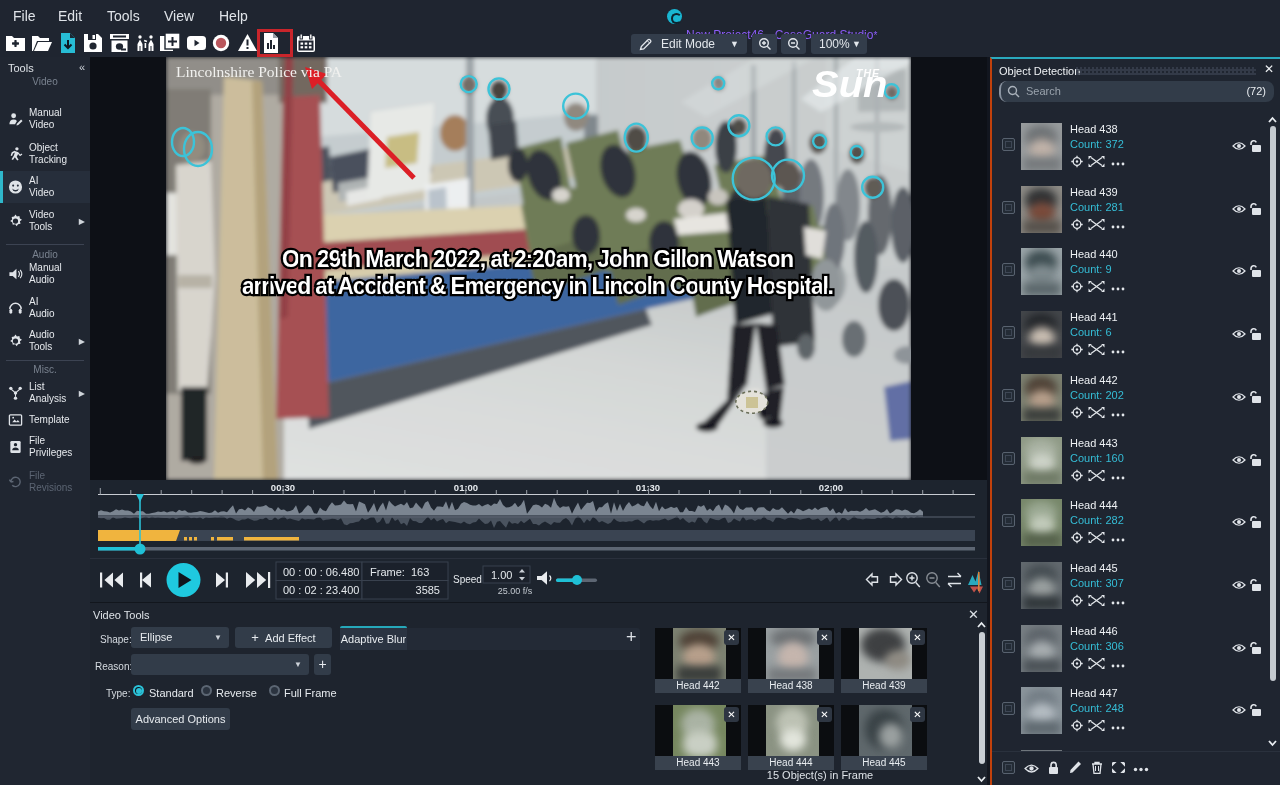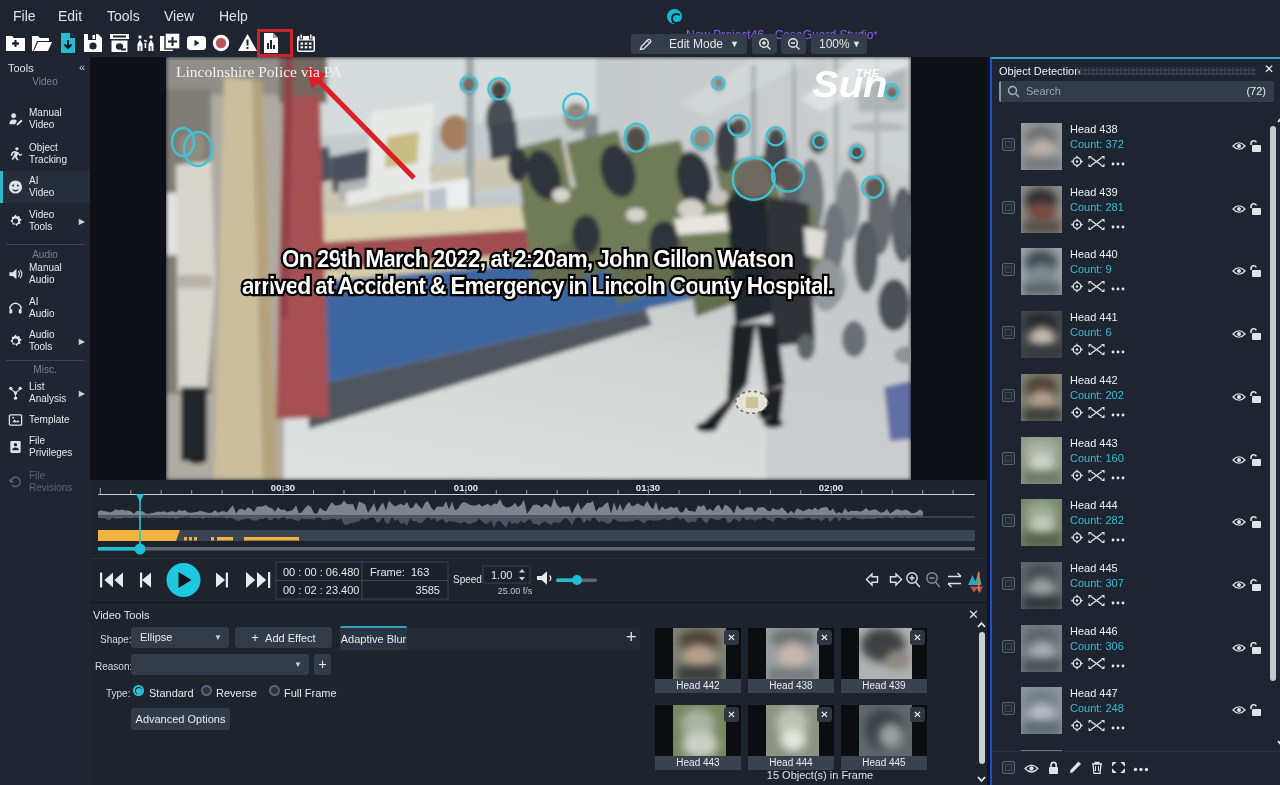--- a/index.html
+++ b/index.html
@@ -46,21 +46,21 @@
 .odeye{position:absolute;left:240px;top:24px;}
 .odlock{position:absolute;left:256px;top:22px;}
 #odlist{position:absolute;left:0;top:0;width:276px;height:692px;overflow:hidden;}
 
 .card{position:absolute;width:86px;height:65px;background:#0b0d10;}
 .card .cimg{position:absolute;left:18px;top:0;width:53px;height:51px;overflow:hidden;}
 .card .cx{position:absolute;right:2px;top:2px;width:15px;height:15px;background:#2e3642;border-radius:3px;color:#fff;font-size:10px;text-align:center;line-height:15px;}
 .card .clbl{position:absolute;left:0;bottom:0;width:86px;height:14px;background:#39424e;color:#e8ecf0;font-size:10px;text-align:center;line-height:14px;}
 .blob{position:absolute;filter:blur(4px);}
 
-#rpanel{position:absolute;left:990px;top:57px;width:290px;height:728px;background:#1f2530;border-top:2px solid #2aa9bd;border-left:2px solid #1d4ed8;text-align:right;}
+#rpanel{position:absolute;left:990px;top:57px;width:290px;height:728px;background:#1f2530;border-top:2px solid #2aa9bd;border-left:2px solid #c2410c;}
 </style>
 </head>
 <body>
 <div id="app">
 
   <div id="topbar">
     <span class="menu" style="left:13px">File</span>
     <span class="menu" style="left:58px">Edit</span>
     <span class="menu" style="left:107px">Tools</span>
     <span class="menu" style="left:164px">View</span>
@@ -147,21 +147,21 @@
             <rect x="11.9" y="12.2" width="2.6" height="2.2"></rect>
           </g>
         </svg>
     </div>
     <div id="redbox"></div>
     <div class="ctrl" style="left:631px;width:116px;">
         <svg style="margin-left:8px" width="13" height="13" viewBox="0 0 13 13">
           <path d="M1.5 11.5 l0.8-3 L9 1.8 a1.3 1.3 0 0 1 2 0 l0.4 0.4 a1.3 1.3 0 0 1 0 2 L4.7 10.9 z" fill="none" stroke="#e3e7ec" stroke-width="1.3"></path>
           <path d="M8.2 2.6 l2.4 2.4" stroke="#e3e7ec" stroke-width="1"></path>
         </svg>
-        <span style="margin-left:17px">Edit Mode</span>
+        <span style="margin-left:9px">Edit Mode</span>
         <span style="position:absolute;right:8px;font-size:9px">▼</span>
       </div>
     <div class="ctrl" style="left:752px;width:25px;justify-content:center">
         <svg width="14" height="14" viewBox="0 0 14 14">
           <circle cx="6" cy="6" r="4.3" fill="none" stroke="#e3e7ec" stroke-width="1.4"></circle>
           <path d="M9.2 9.2 l3.3 3.3 M4 6 h4 M6 4 v4" stroke="#e3e7ec" stroke-width="1.4" fill="none"></path>
         </svg>
       </div>
     <div class="ctrl" style="left:781px;width:25px;justify-content:center">
         <svg width="14" height="14" viewBox="0 0 14 14">
@@ -684,21 +684,21 @@
       <svg width="9" height="8" style="position:absolute;bottom:0;left:1px" viewBox="0 0 9 8">
           <path d="M1 2 L4.5 6 L8 2" stroke="#e8ecf0" stroke-width="1.8" fill="none"></path>
         </svg>
     </div>
   </div>
 
   <div id="rpanel">
     <div class="abs" style="left:7px;top:6px;font-size:11px;color:#eef1f4;">Object Detection</div>
     <div class="abs" style="left:84px;top:8px;width:180px;height:8px;background:repeating-linear-gradient(90deg,#3a4250 0 2px,transparent 2px 4px),repeating-linear-gradient(0deg,#3a4250 0 2px,transparent 2px 4px);opacity:0.75;"></div>
     <div class="abs" style="left:272px;top:3px;font-size:12px;color:#eef1f4;">✕</div>
-    <div class="abs" style="left:7px;top:22px;width:275px;height:21px;background:#323c49;border-radius:2px;border-left:2px solid #8a93a0;">
+    <div class="abs" style="left:7px;top:22px;width:275px;height:21px;background:#323c49;border-radius:8px;border-left:2px solid #8a93a0;">
       <svg class="abs" style="left:6px;top:4px" width="13" height="13" viewBox="0 0 13 13">
           <circle cx="5.5" cy="5.5" r="4" fill="none" stroke="#aab2bb" stroke-width="1.4"></circle>
           <path d="M8.5 8.5 l3.5 3.5" stroke="#aab2bb" stroke-width="1.4"></path>
         </svg>
       <span class="abs" style="left:25px;top:4px;font-size:11px;color:#9aa3ad;">Search</span>
       <span class="abs" style="right:8px;top:4px;font-size:11px;color:#e8ecf0;">(72)</span>
     </div>
     <div id="odlist">
         <div class="oditem" style="top:58px;">
       <div class="odchk"></div>

